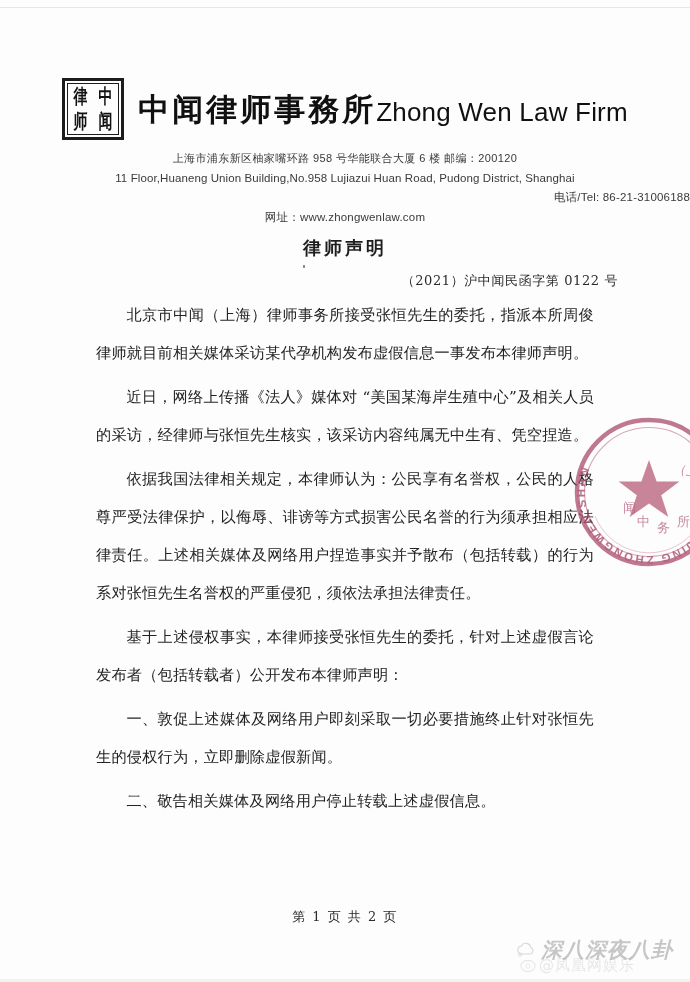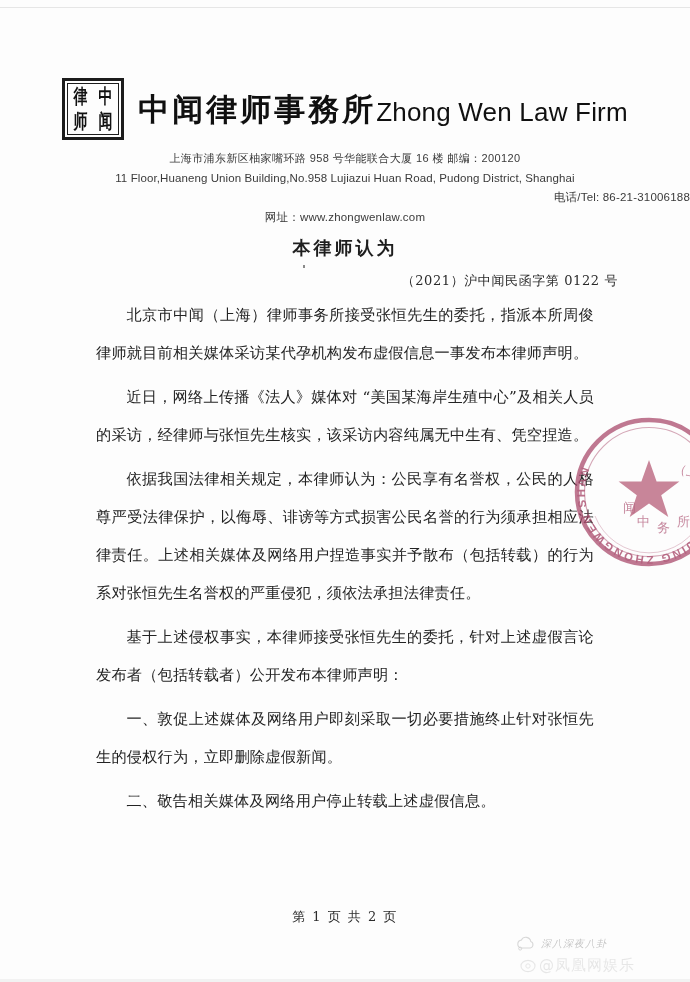--- a/index.html
+++ b/index.html
@@ -200,22 +200,22 @@
     position: absolute;
     top: 936px;
     left: 516px;
     display: flex;
     align-items: center;
     gap: 5px;
     opacity: 0.42;
   }
   #watermark-primary .wm-text {
     font-family: "DejaVu Serif", serif;
-    font-size: 10px;
-    font-weight: 400;
+    font-size: 21px;
+    font-weight: 700;
     font-style: italic;
     color: #7b7b7b;
     letter-spacing: 1px;
     white-space: nowrap;
   }
   #watermark-secondary {
     position: absolute;
     top: 956px;
     left: 520px;
     display: flex;
@@ -251,28 +251,28 @@
         </div>
       </div>
 
       <div class="brand-names">
         <div id="firm-name-cn">中闻律师事務所</div>
         <div id="firm-name-en">Zhong Wen Law Firm</div>
       </div>
 
     </div>
 
-    <div class="contact-line" id="addr-cn">上海市浦东新区柚家嘴环路 958 号华能联合大厦 16 楼  邮编：200120</div>
+    <div class="contact-line" id="addr-cn">上海市浦东新区柚家嘴环路 958 号华能联合大厦 6 楼  邮编：200120</div>
     <div class="contact-line" id="addr-en">11 Floor,Huaneng Union Building,No.958 Lujiazui Huan Road, Pudong District, Shanghai</div>
     <div class="contact-line" id="tel-line">电话/Tel: 86-21-31006188</div>
     <div class="contact-line" id="web-line">网址：www.zhongwenlaw.com</div>
 
   </div>
 
-  <div id="doc-title">本律师认为</div>
+  <div id="doc-title">律师声明</div>
   <div id="title-artifact-dot"></div>
   <div id="ref-number">（2021）沪中闻民函字第 0122 号</div>
 
   <div id="body-text">
     <p class="para">北京市中闻（上海）律师事务所接受张恒先生的委托，指派本所周俊律师就目前相关媒体采访某代孕机构发布虚假信息一事发布本律师声明。</p>
     <p class="para">近日，网络上传播《法人》媒体对 “美国某海岸生殖中心”及相关人员的采访，经律师与张恒先生核实，该采访内容纯属无中生有、凭空捏造。</p>
     <p class="para">依据我国法律相关规定，本律师认为：公民享有名誉权，公民的人格尊严受法律保护，以侮辱、诽谤等方式损害公民名誉的行为须承担相应法律责任。上述相关媒体及网络用户捏造事实并予散布（包括转载）的行为系对张恒先生名誉权的严重侵犯，须依法承担法律责任。</p>
     <p class="para">基于上述侵权事实，本律师接受张恒先生的委托，针对上述虚假言论发布者（包括转载者）公开发布本律师声明：</p>
     <p class="para">一、敦促上述媒体及网络用户即刻采取一切必要措施终止针对张恒先生的侵权行为，立即删除虚假新闻。</p>
     <p class="para last-para">二、敬告相关媒体及网络用户停止转载上述虚假信息。</p>

